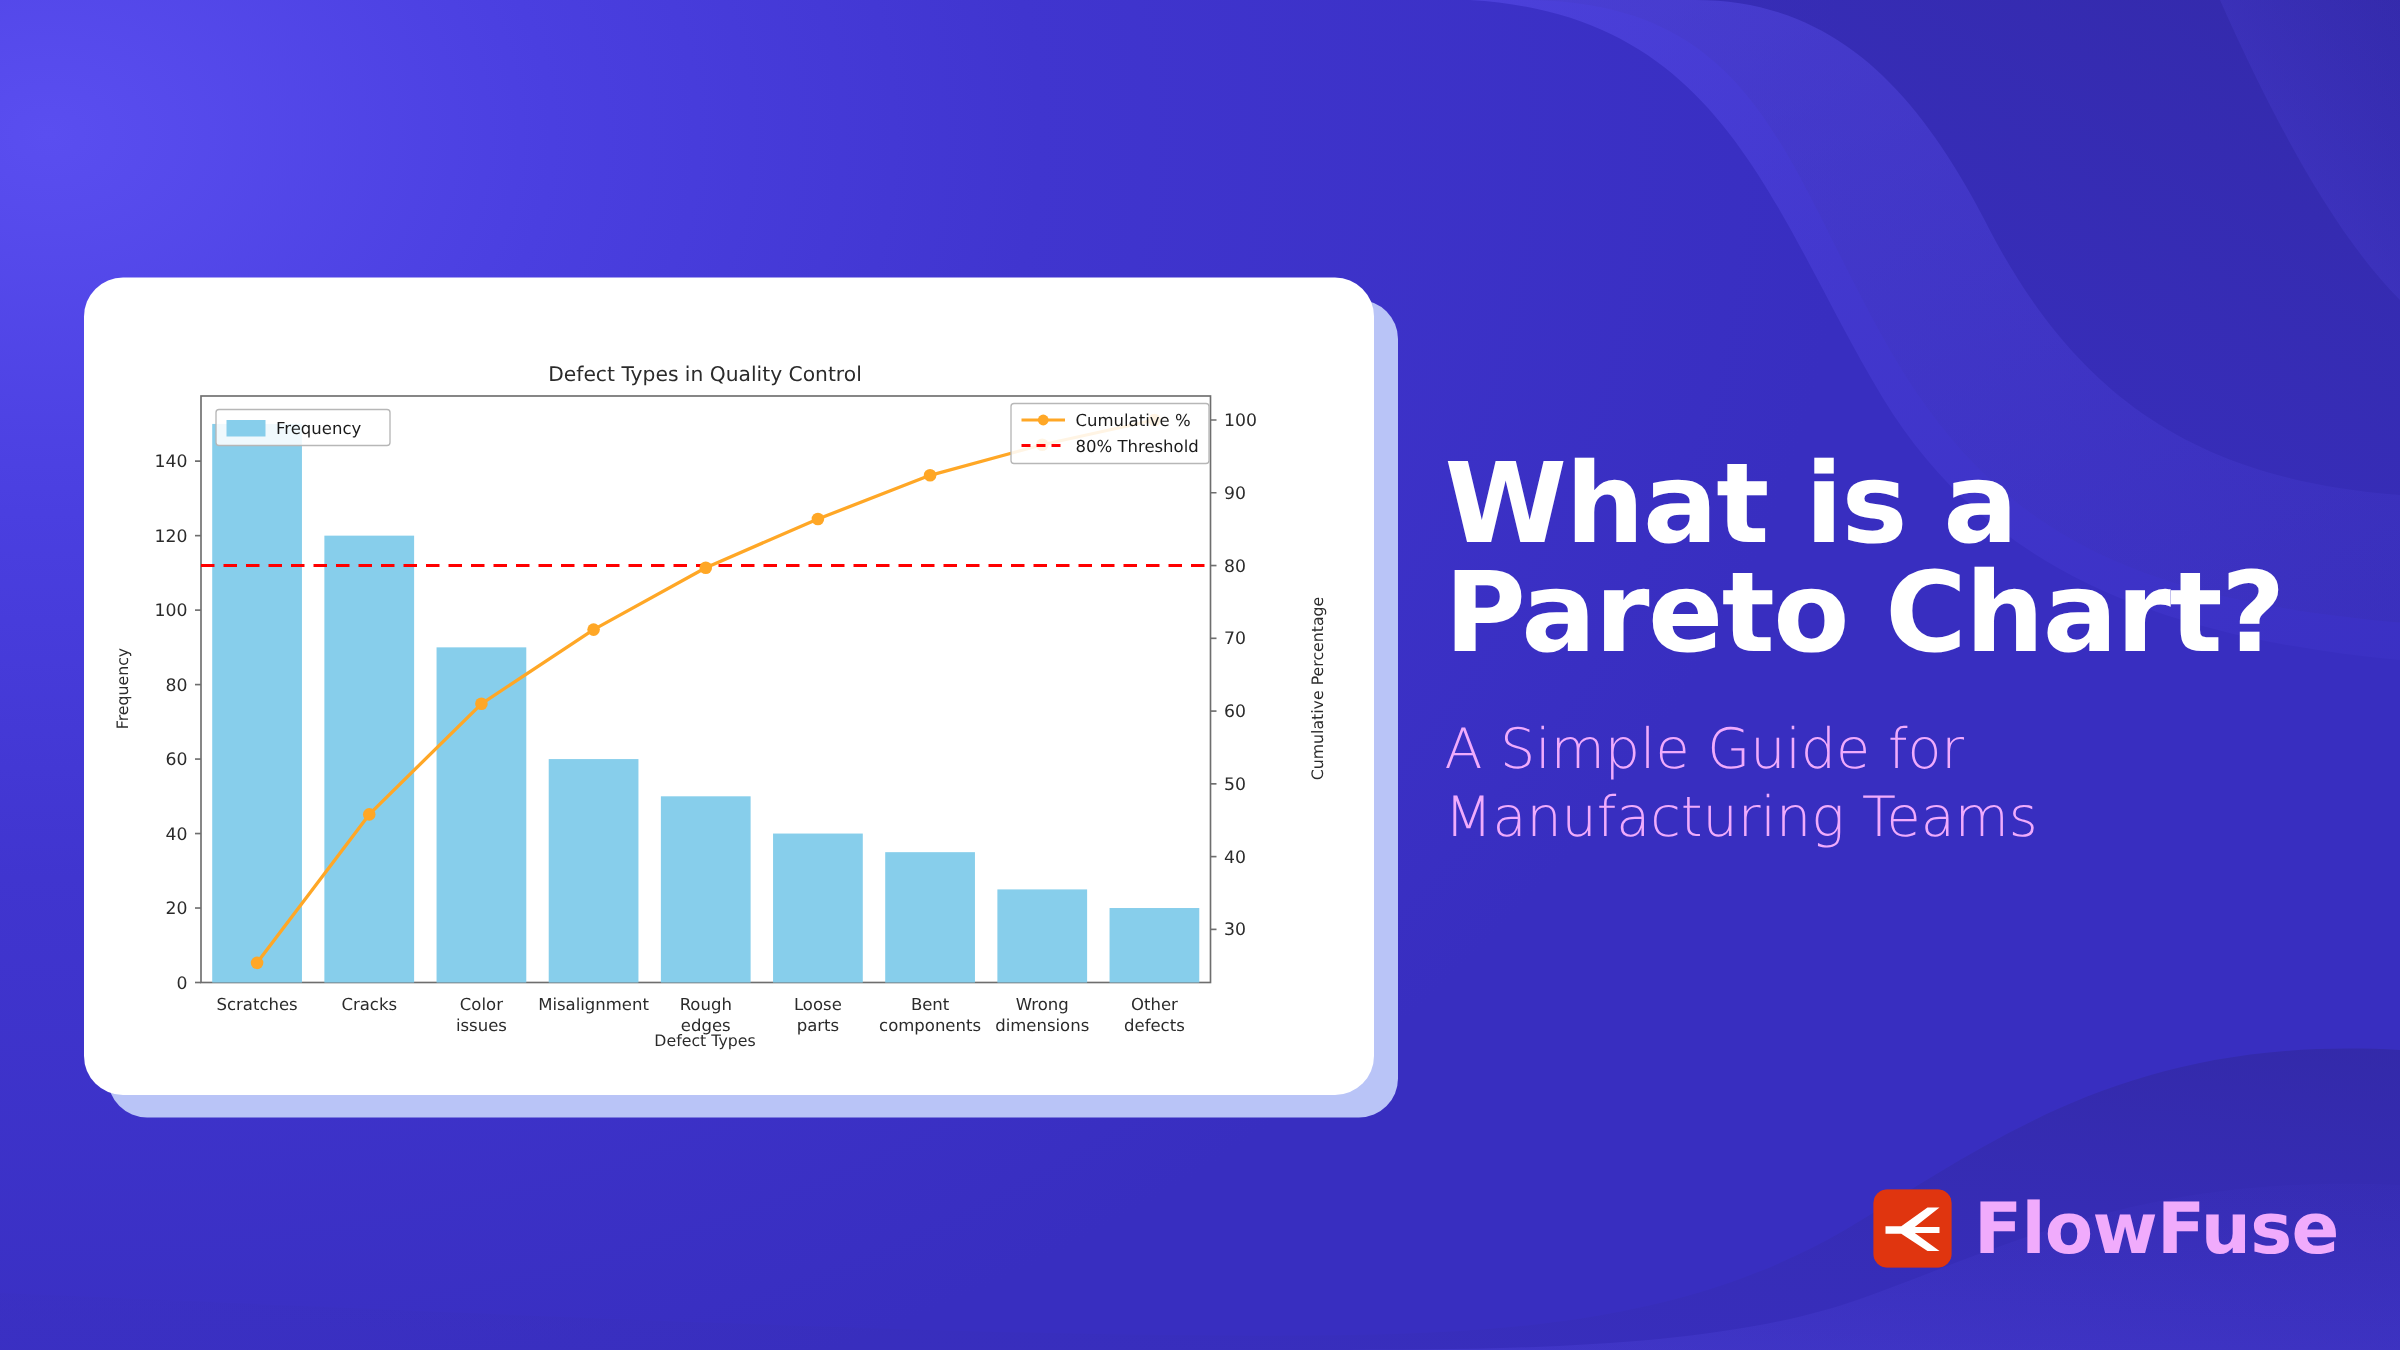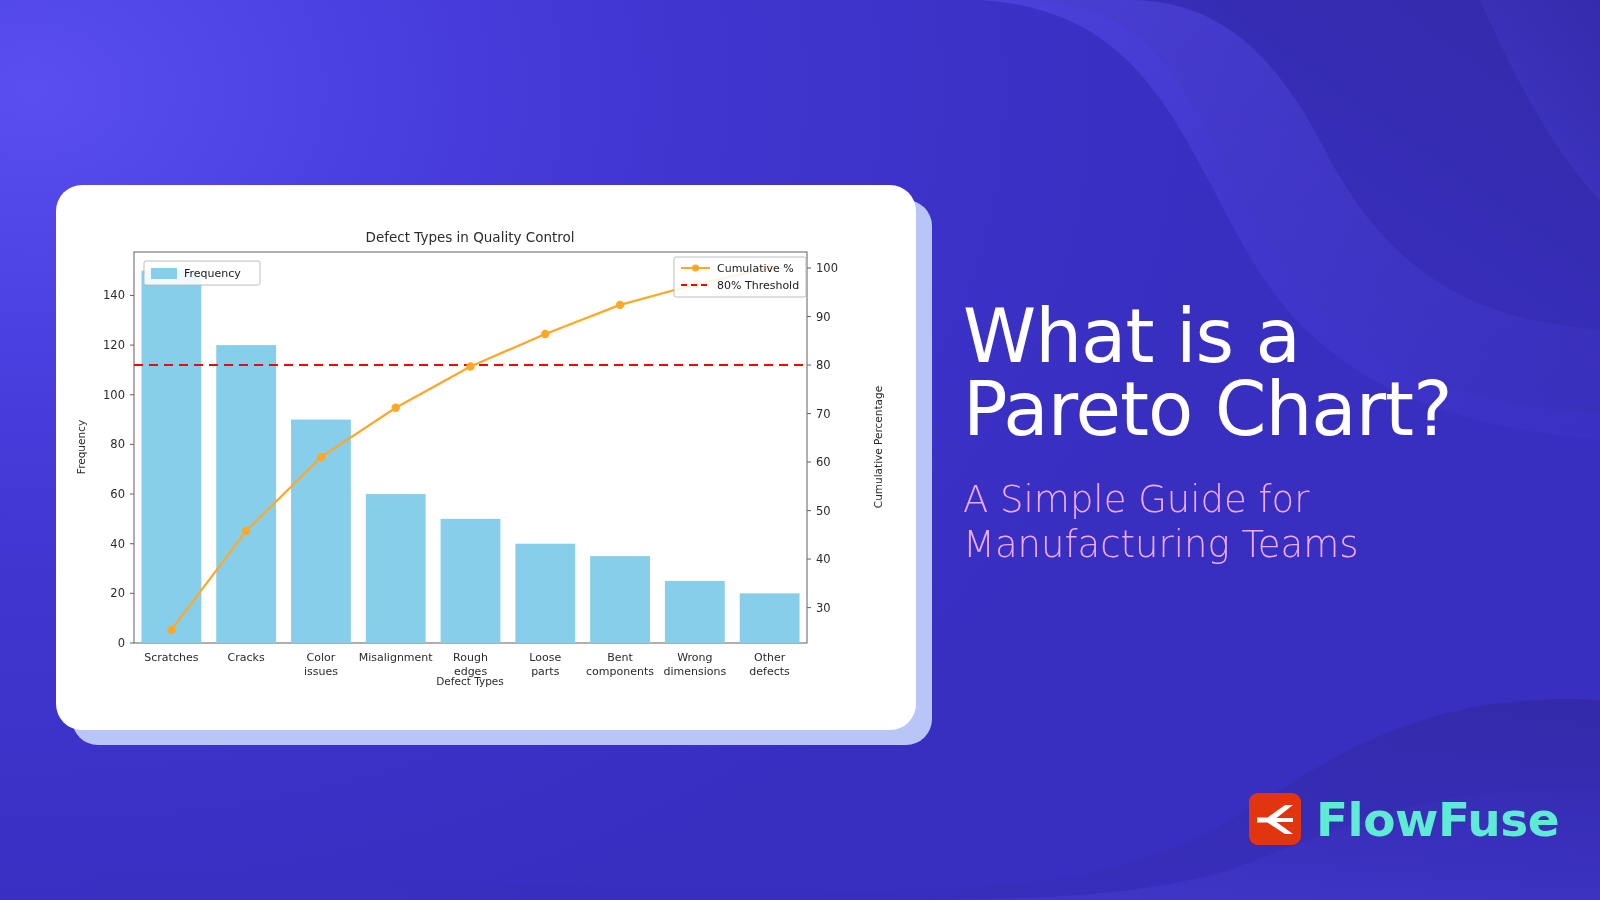--- a/index.html
+++ b/index.html
@@ -24,41 +24,41 @@
   #card-shadow {
     position:absolute; left:72px; top:200px; width:860px; height:545px;
     background:#b9c4f7; border-radius:26px; z-index:1;
   }
   #card {
     position:absolute; left:56px; top:185px; width:860px; height:545px;
     background:#ffffff; border-radius:26px; z-index:2;
   }
 
   
-  #chart-area { position:absolute; left:0; top:0; width:860px; height:545px; }
+  #chart-area { position:absolute; left:0; top:12px; width:860px; height:545px; }
   #chart-svg { display:block; }
 
   .ttl   { font-size:13.5px; fill:#2b2b2b; }
   .tick  { font-size:11.5px; fill:#2b2b2b; }
   .axlbl { font-size:10.5px; fill:#2b2b2b; }
   .lgd   { font-size:11px;   fill:#1a1a1a; }
   .xcat  { font-size:11px;   fill:#2b2b2b; }
 
   
   #copy {
     position:absolute; left:963px; top:300px; width:600px; z-index:3;
     color:#ffffff;
   }
-  #headline { font-size:74px; line-height:0.99; font-weight:400; letter-spacing:-1px; white-space:pre-line; }
+  #headline { font-size:74px; line-height:0.99; font-weight:700; letter-spacing:-1px; white-space:pre-line; }
   #subhead  { font-size:37px; line-height:1.22; font-weight:300; margin-top:30px; white-space:pre-line; color:#f0abfc; }
 
   
   #logo { position:absolute; left:1249px; top:793px; z-index:3; display:flex; align-items:center; gap:15px; }
   #logo-mark { width:52px; height:52px; border-radius:9px; background:#e0350f; display:block; }
-  #logo-text { color:#5eead4; font-size:47px; font-weight:700; letter-spacing:-0.5px; line-height:1; }
+  #logo-text { color:#f0abfc; font-size:47px; font-weight:700; letter-spacing:-0.5px; line-height:1; }
 </style>
 </head>
 <body>
 
 <div id="bg">
   <div class="grad"></div>
   <svg viewBox="0 0 1600 900">
     <defs>
       <linearGradient id="wv1" x1="0" y1="0" x2="1" y2="1">
         <stop offset="0%" stop-color="#6256f5" stop-opacity="0.42"></stop>

